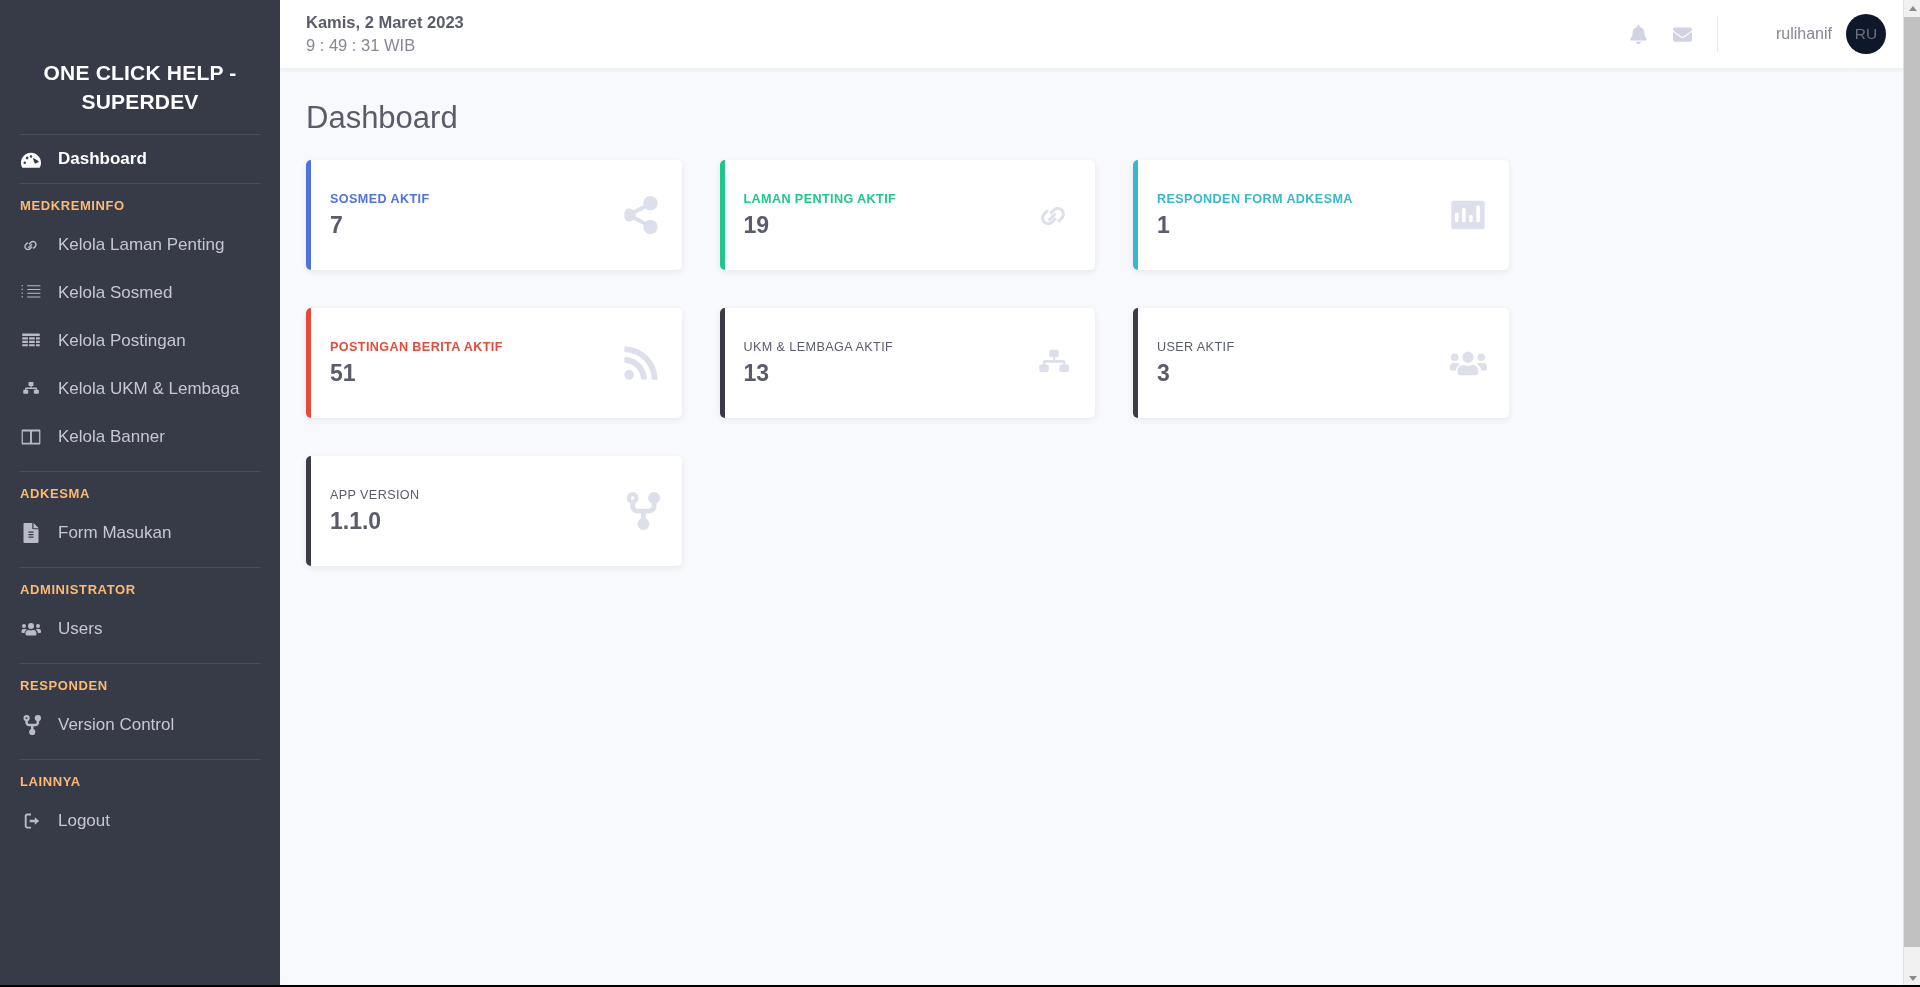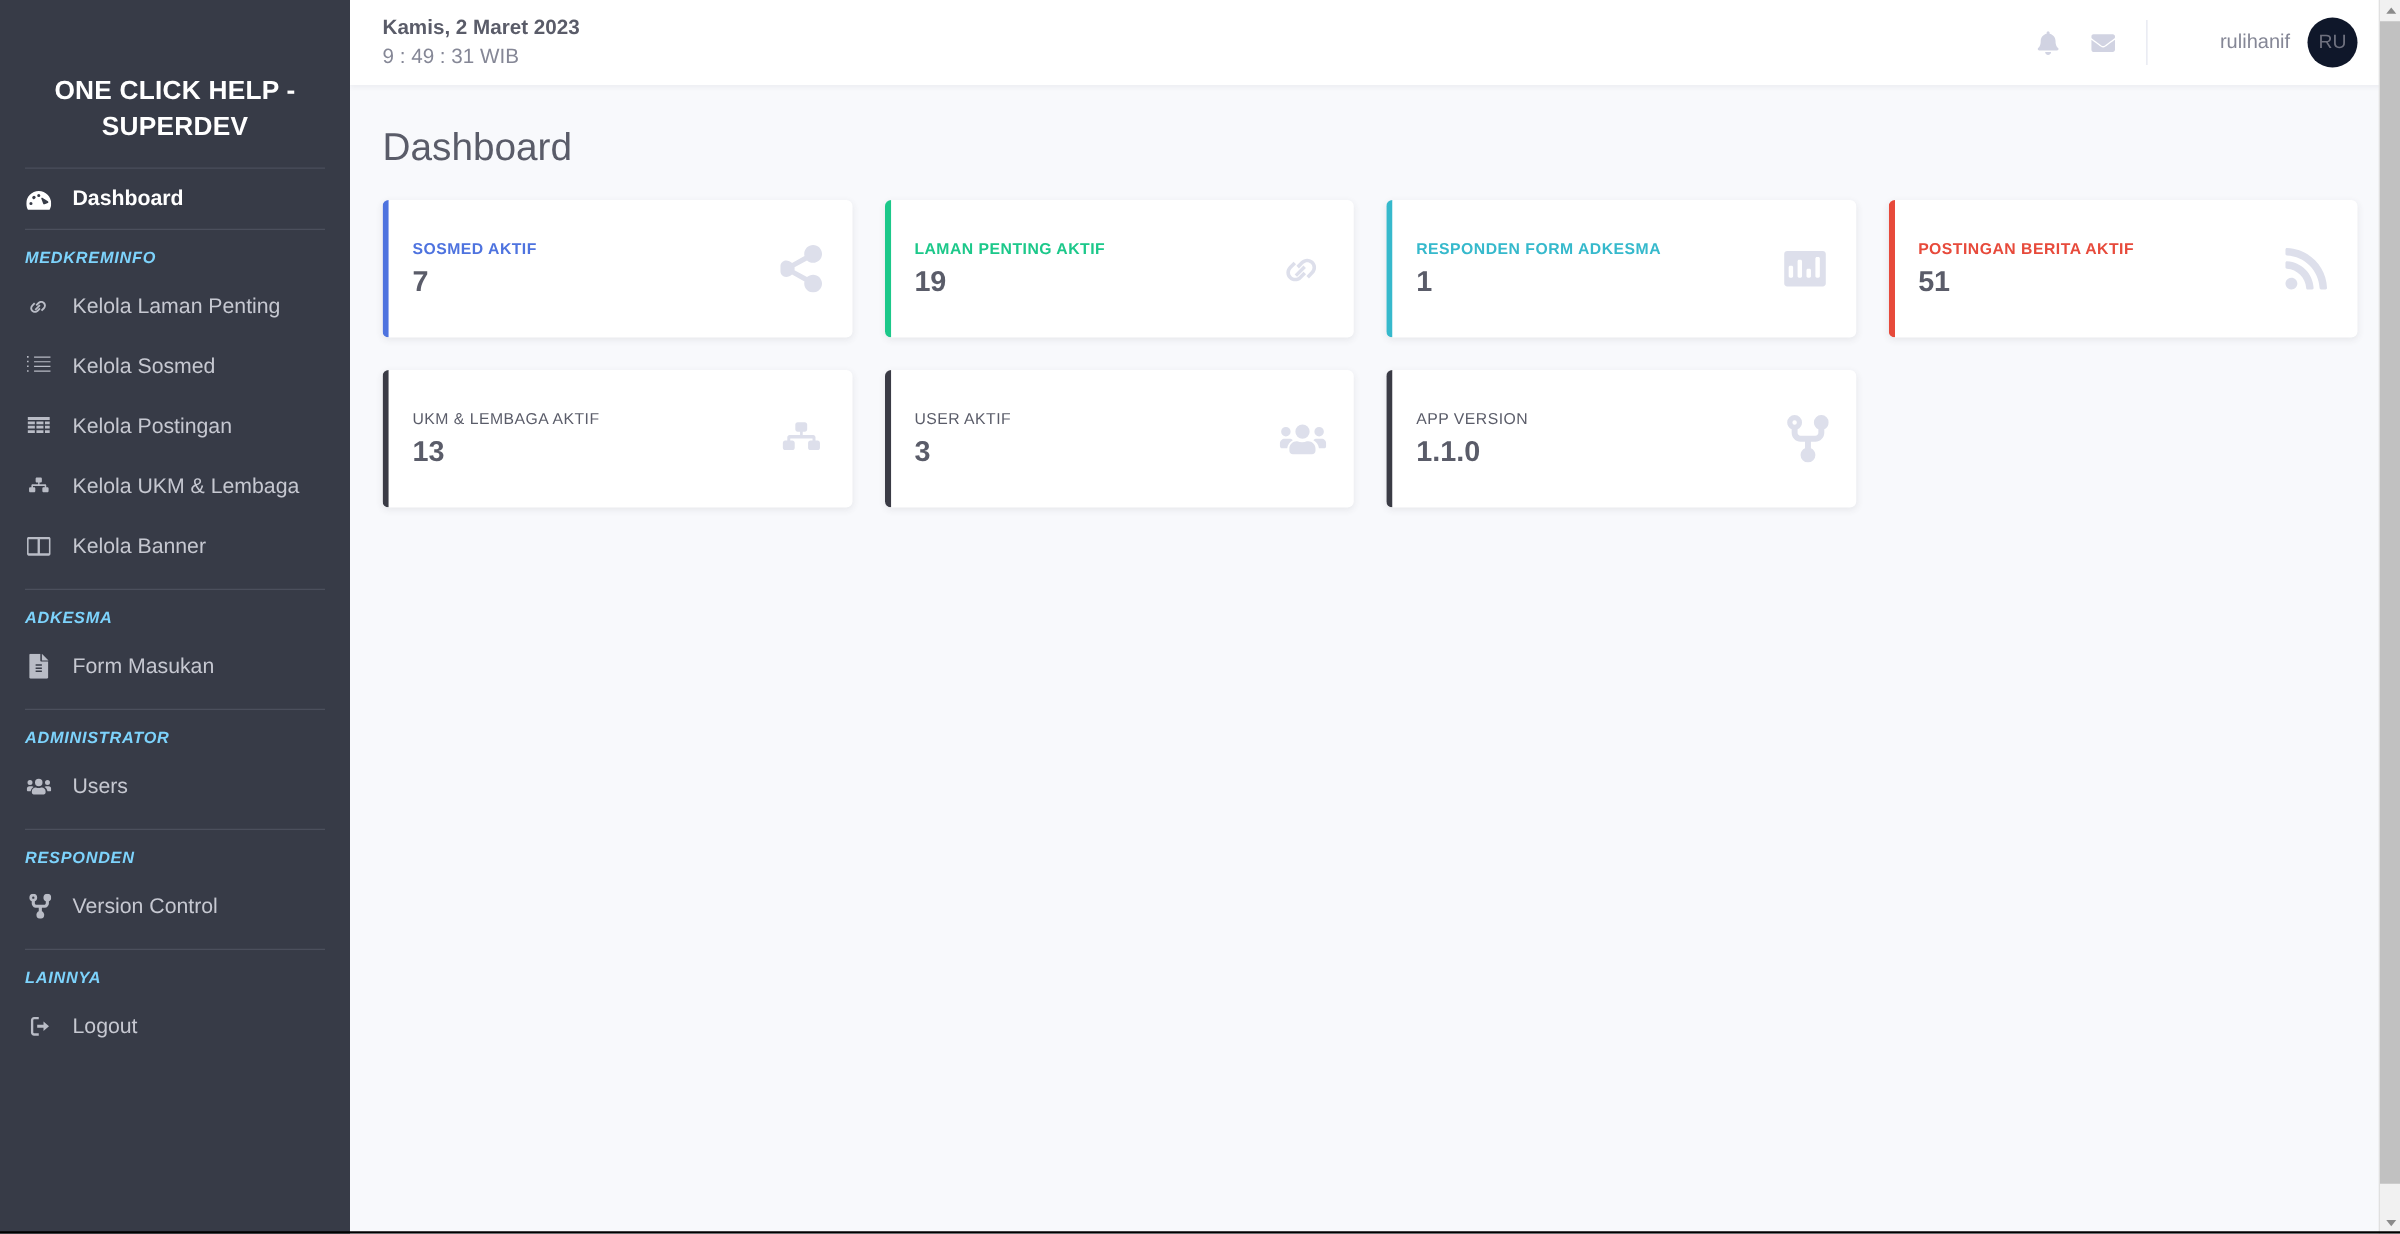--- a/index.html
+++ b/index.html
@@ -52,26 +52,25 @@
     height: 22px;
     display: inline-flex;
     align-items: center;
     justify-content: center;
     flex: 0 0 22px;
     color: #b9bcc6;
   }
   .nav-item.active .ico { color: #ffffff; }
   .nav-item .ico svg { width: 20px; height: 20px; display: block; fill: currentColor; }
   .nav-head {
-    color: #7dd3fc;
+    color: #fdba74;
     font-size: 13px;
     font-weight: bold;
     letter-spacing: 0.6px;
     padding: 14px 20px 8px 20px;
-    font-style: italic;
   }
   .gap-sm { height: 10px; }
 
   
   .main {
     flex: 1 1 auto;
     height: 695px;
     display: flex;
     flex-direction: column;
     background: #f8f9fc;
@@ -110,21 +109,21 @@
   }
 
   .content { flex: 1 1 auto; padding: 22px 34px 0 26px; overflow: hidden; }
   .page-title {
     color: #5a5c69;
     font-size: 31px;
     font-weight: normal;
     margin: 10px 0 24px 0;
   }
 
-  .card-grid { display: flex; flex-wrap: wrap; gap: 0; margin: 0 -13px; align-items: center; }
+  .card-grid { display: flex; flex-wrap: wrap; gap: 12px; margin: 0 -13px; align-items: center; }
   .card-col { width: 25%; padding: 0 13px 26px 13px; }
   .stat-card {
     background: #ffffff;
     border-radius: 5px;
     border-left: 5px solid #4e73df;
     box-shadow: 0 2px 6px rgba(58,59,69,0.09);
     height: 110px;
     display: flex;
     align-items: center;
     padding: 0 22px 0 19px;

